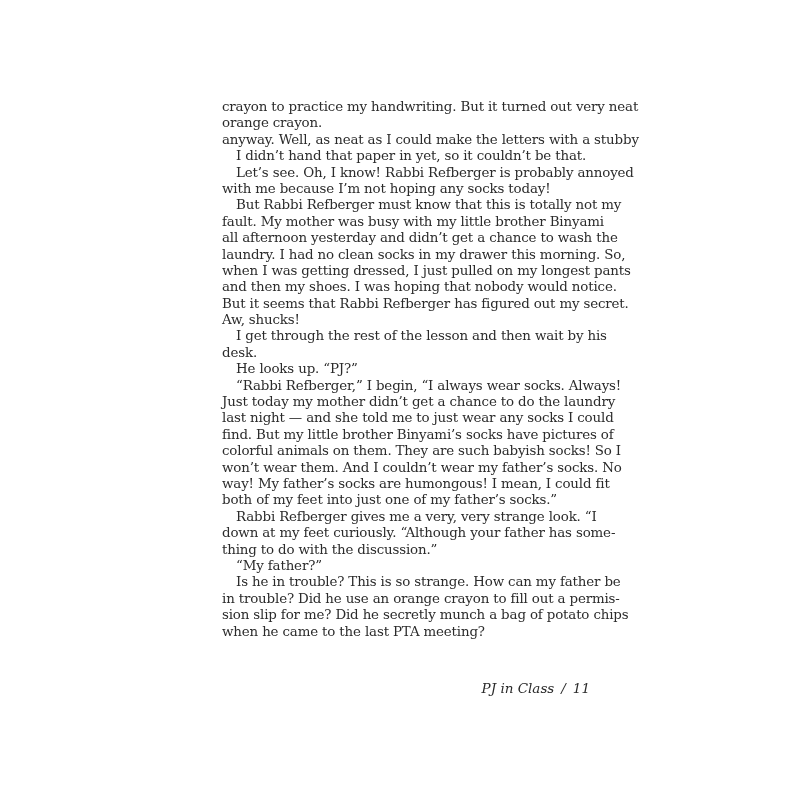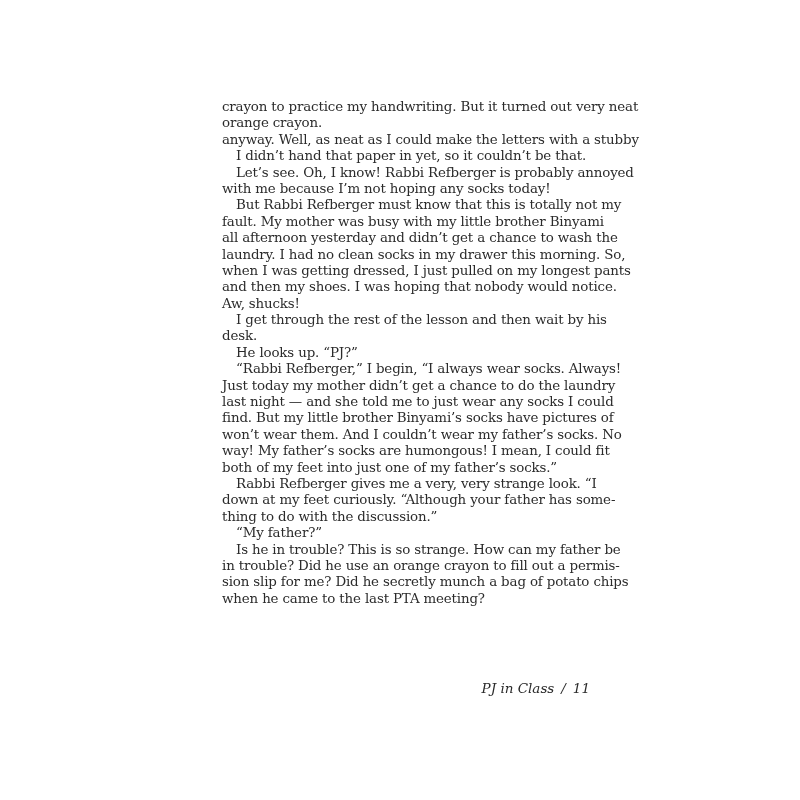--- a/index.html
+++ b/index.html
@@ -31,28 +31,30 @@
     <div class="line">anyway. Well, as neat as I could make the letters with a stubby</div>
     <div class="line indent last">I didn’t hand that paper in yet, so it couldn’t be that.</div>
     <div class="line indent">Let’s see. Oh, I know! Rabbi Refberger is probably annoyed</div>
     <div class="line last">with me because I’m not hoping any socks today!</div>
     <div class="line indent">But Rabbi Refberger must know that this is totally not my</div>
     <div class="line">fault. My mother was busy with my little brother Binyami</div>
     <div class="line">all afternoon yesterday and didn’t get a chance to wash the</div>
     <div class="line">laundry. I had no clean socks in my drawer this morning. So,</div>
     <div class="line">when I was getting dressed, I just pulled on my longest pants</div>
     <div class="line">and then my shoes. I was hoping that nobody would notice.</div>
+    <div class="line">But it seems that Rabbi Refberger has figured out my secret.</div>
     <div class="line last">Aw, shucks!</div>
     <div class="line indent">I get through the rest of the lesson and then wait by his</div>
     <div class="line last">desk.</div>
     <div class="line indent last">He looks up. “PJ?”</div>
     <div class="line indent">“Rabbi Refberger,” I begin, “I always wear socks. Always!</div>
     <div class="line">Just today my mother didn’t get a chance to do the laundry</div>
     <div class="line">last night — and she told me to just wear any socks I could</div>
     <div class="line">find. But my little brother Binyami’s socks have pictures of</div>
+    <div class="line">colorful animals on them. They are such babyish socks! So I</div>
     <div class="line">won’t wear them. And I couldn’t wear my father’s socks. No</div>
     <div class="line">way! My father’s socks are humongous! I mean, I could fit</div>
     <div class="line last">both of my feet into just one of my father’s socks.”</div>
     <div class="line indent">Rabbi Refberger gives me a very, very strange look. “I</div>
     <div class="line">down at my feet curiously. “Although your father has some-</div>
     <div class="line last">thing to do with the discussion.”</div>
     <div class="line indent last">“My father?”</div>
     <div class="line indent">Is he in trouble? This is so strange. How can my father be</div>
     <div class="line">in trouble? Did he use an orange crayon to fill out a permis-</div>
     <div class="line">sion slip for me? Did he secretly munch a bag of potato chips</div>

